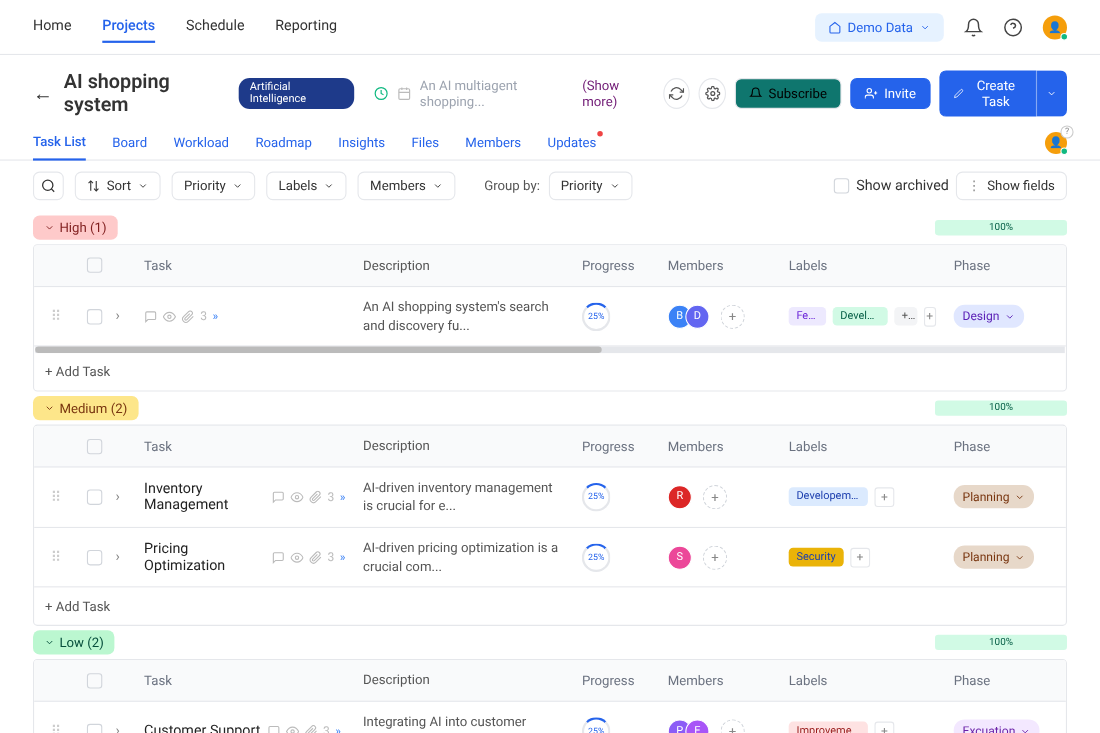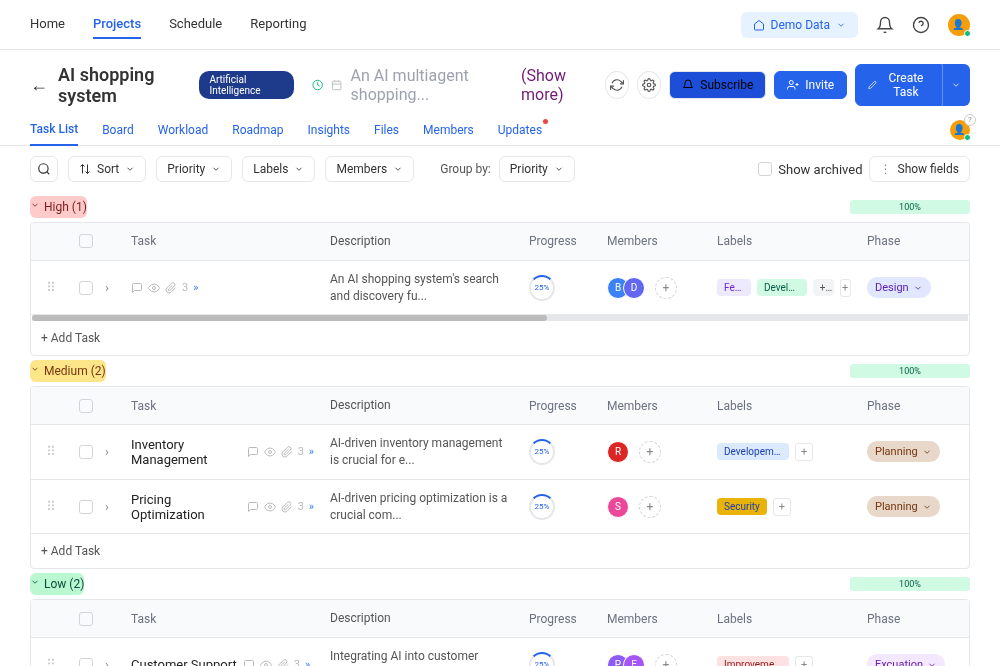--- a/index.html
+++ b/index.html
@@ -11,44 +11,44 @@
 .topnav-right{margin-left:auto;display:flex;align-items:center;gap:18px}
 .demo-btn{background:#e6f2ff;color:#2563eb;border:none;padding:6px 12px;border-radius:6px;display:flex;align-items:center;gap:6px;cursor:pointer;font-size:12px}
 .icon-btn{cursor:pointer;display:flex;align-items:center;color:#444}
 .avatar{width:22px;height:22px;border-radius:50%;background:#f59e0b;display:flex;align-items:center;justify-content:center;font-size:10px;color:#fff;position:relative}
 .avatar.small{width:20px;height:20px}
 .avatar-dot{position:absolute;bottom:-1px;right:-1px;width:7px;height:7px;background:#10b981;border:1px solid #fff;border-radius:50%}
 .header{padding:14px 30px 8px;display:flex;align-items:center;gap:10px}
 .back-arrow{cursor:pointer;font-size:18px;color:#333}
 .proj-title{font-size:18px;font-weight:600}
 .pill{background:#1e3a8a;color:#fff;font-size:10px;padding:3px 10px;border-radius:10px}
-.desc-area{display:flex;align-items:center;gap:8px;color:#9ca3af;font-size:16px;margin-left:8px}
+.desc-area{display:flex;align-items:center;gap:8px;color:#9ca3af;font-size:12px;margin-left:8px}
 .show-more{color:#701a75;cursor:pointer}
 .header-right{margin-left:auto;display:flex;align-items:center;gap:8px}
 .round-icon{width:28px;height:28px;border:1px solid #e5e7eb;border-radius:50%;display:flex;align-items:center;justify-content:center;cursor:pointer;color:#555}
-.btn{border:1px solid #e5e7eb;background:#1d4ed8;padding:6px 12px;border-radius:6px;cursor:pointer;display:flex;align-items:center;gap:6px;font-size:12px}
+.btn{border:1px solid #e5e7eb;background:#0f766e;padding:6px 12px;border-radius:6px;cursor:pointer;display:flex;align-items:center;gap:6px;font-size:12px}
 .btn-primary{background:#2563eb;color:#fff;border-color:#2563eb}
 .btn-group{display:flex}
 .btn-group .btn-primary:first-child{border-radius:6px 0 0 6px}
 .btn-group .btn-primary:last-child{border-radius:0 6px 6px 0;border-left:1px solid rgba(255,255,255,.3);padding:6px 8px}
 .tabs{display:flex;gap:24px;padding:0 30px;border-bottom:1px solid #e5e7eb;align-items:center}
 .tab{color:#2563eb;cursor:pointer;padding:8px 0;font-size:12px;position:relative}
 .tab.active{font-weight:500;border-bottom:2px solid #2563eb;margin-bottom:-1px}
 .tab-dot{position:absolute;top:4px;right:-6px;width:5px;height:5px;background:#ef4444;border-radius:50%}
 .tab-avatar{margin-left:auto;padding:4px 0;position:relative}
 .help-badge{position:absolute;top:-2px;right:-6px;width:12px;height:12px;border:1px solid #ccc;border-radius:50%;display:flex;align-items:center;justify-content:center;font-size:8px;color:#888;background:#fff}
 .toolbar{display:flex;align-items:center;gap:10px;padding:10px 30px}
 .tb-btn{border:1px solid #e5e7eb;background:#fff;padding:5px 10px;border-radius:6px;cursor:pointer;display:flex;align-items:center;gap:6px;font-size:12px;color:#333}
 .tb-icon{width:28px;padding:5px;justify-content:center}
 .groupby{display:flex;align-items:center;gap:8px;margin-left:16px;color:#555;font-size:12px}
 .tb-right{margin-left:auto;display:flex;gap:6px}
 .checkbox{width:14px;height:14px;border:1px solid #d1d5db;border-radius:3px;cursor:pointer;flex-shrink:0}
 .group{margin:4px 30px 0}
 .group-header{display:flex;align-items:center;gap:8px;margin-bottom:4px}
-.group-pill{padding:4px 0;border-radius:6px;font-size:12px;cursor:pointer;display:flex;align-items:flex-start;gap:4px}
+.group-pill{padding:4px 10px;border-radius:6px;font-size:12px;cursor:pointer;display:flex;align-items:center;gap:4px}
 .gp-high{background:#fecaca;color:#7f1d1d}
 .gp-medium{background:#fde68a;color:#78350f}
 .gp-low{background:#bbf7d0;color:#064e3b}
 .progress-bar{margin-left:auto;width:120px;height:14px;background:#d1fae5;border-radius:3px;display:flex;align-items:center;justify-content:center;font-size:9px;color:#065f46}
 .table{border:1px solid #e5e7eb;border-radius:4px;overflow:hidden}
 .row{display:flex;border-bottom:1px solid #e5e7eb}
 .row:last-child{border-bottom:none}
 .row-head{background:#f9fafb;color:#6b7280;font-size:12px}
 .cell{padding:10px 8px;display:flex;align-items:center;gap:6px}
 .c-handle{width:40px;justify-content:center;color:#ccc}

